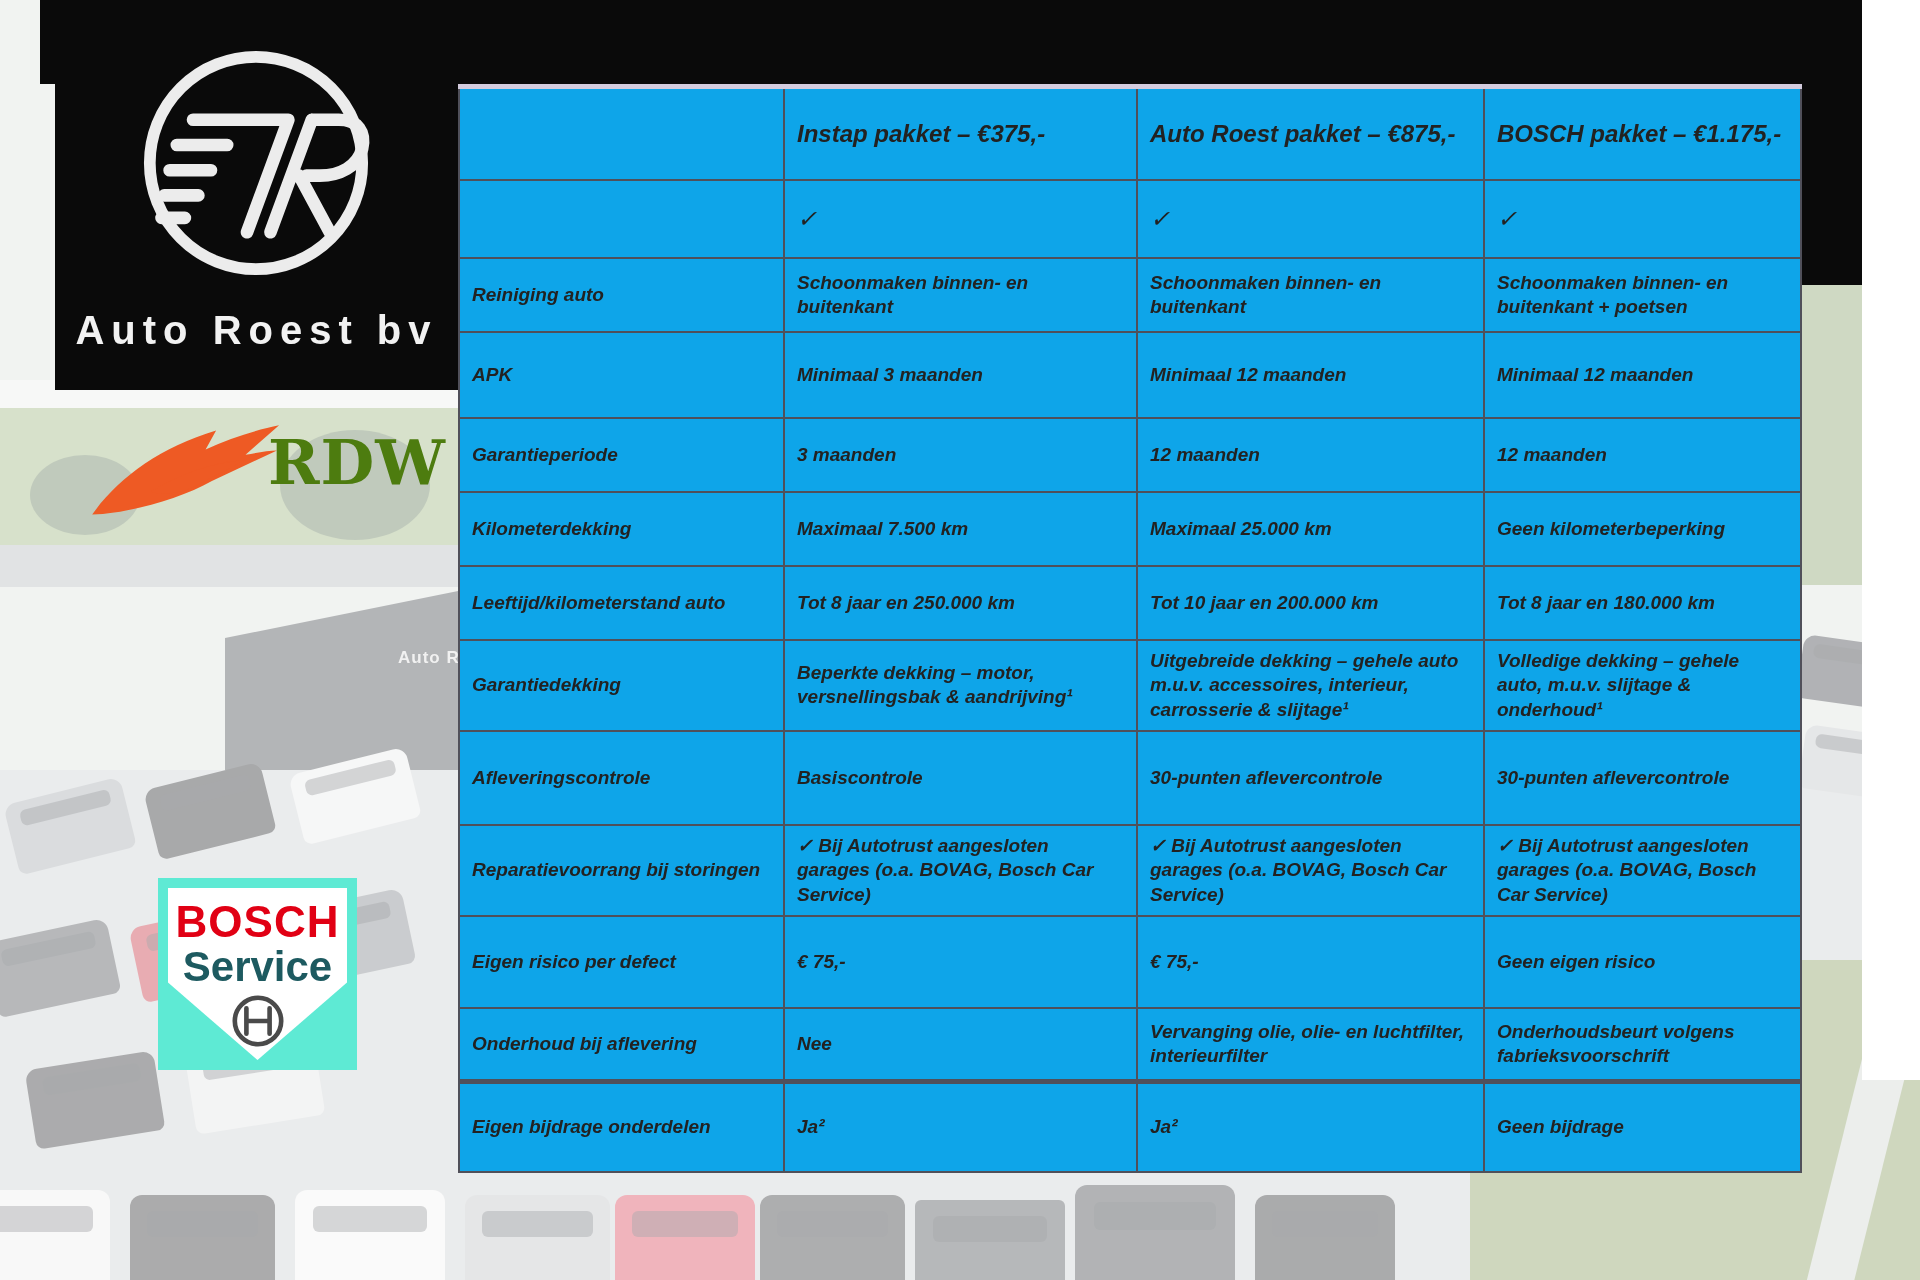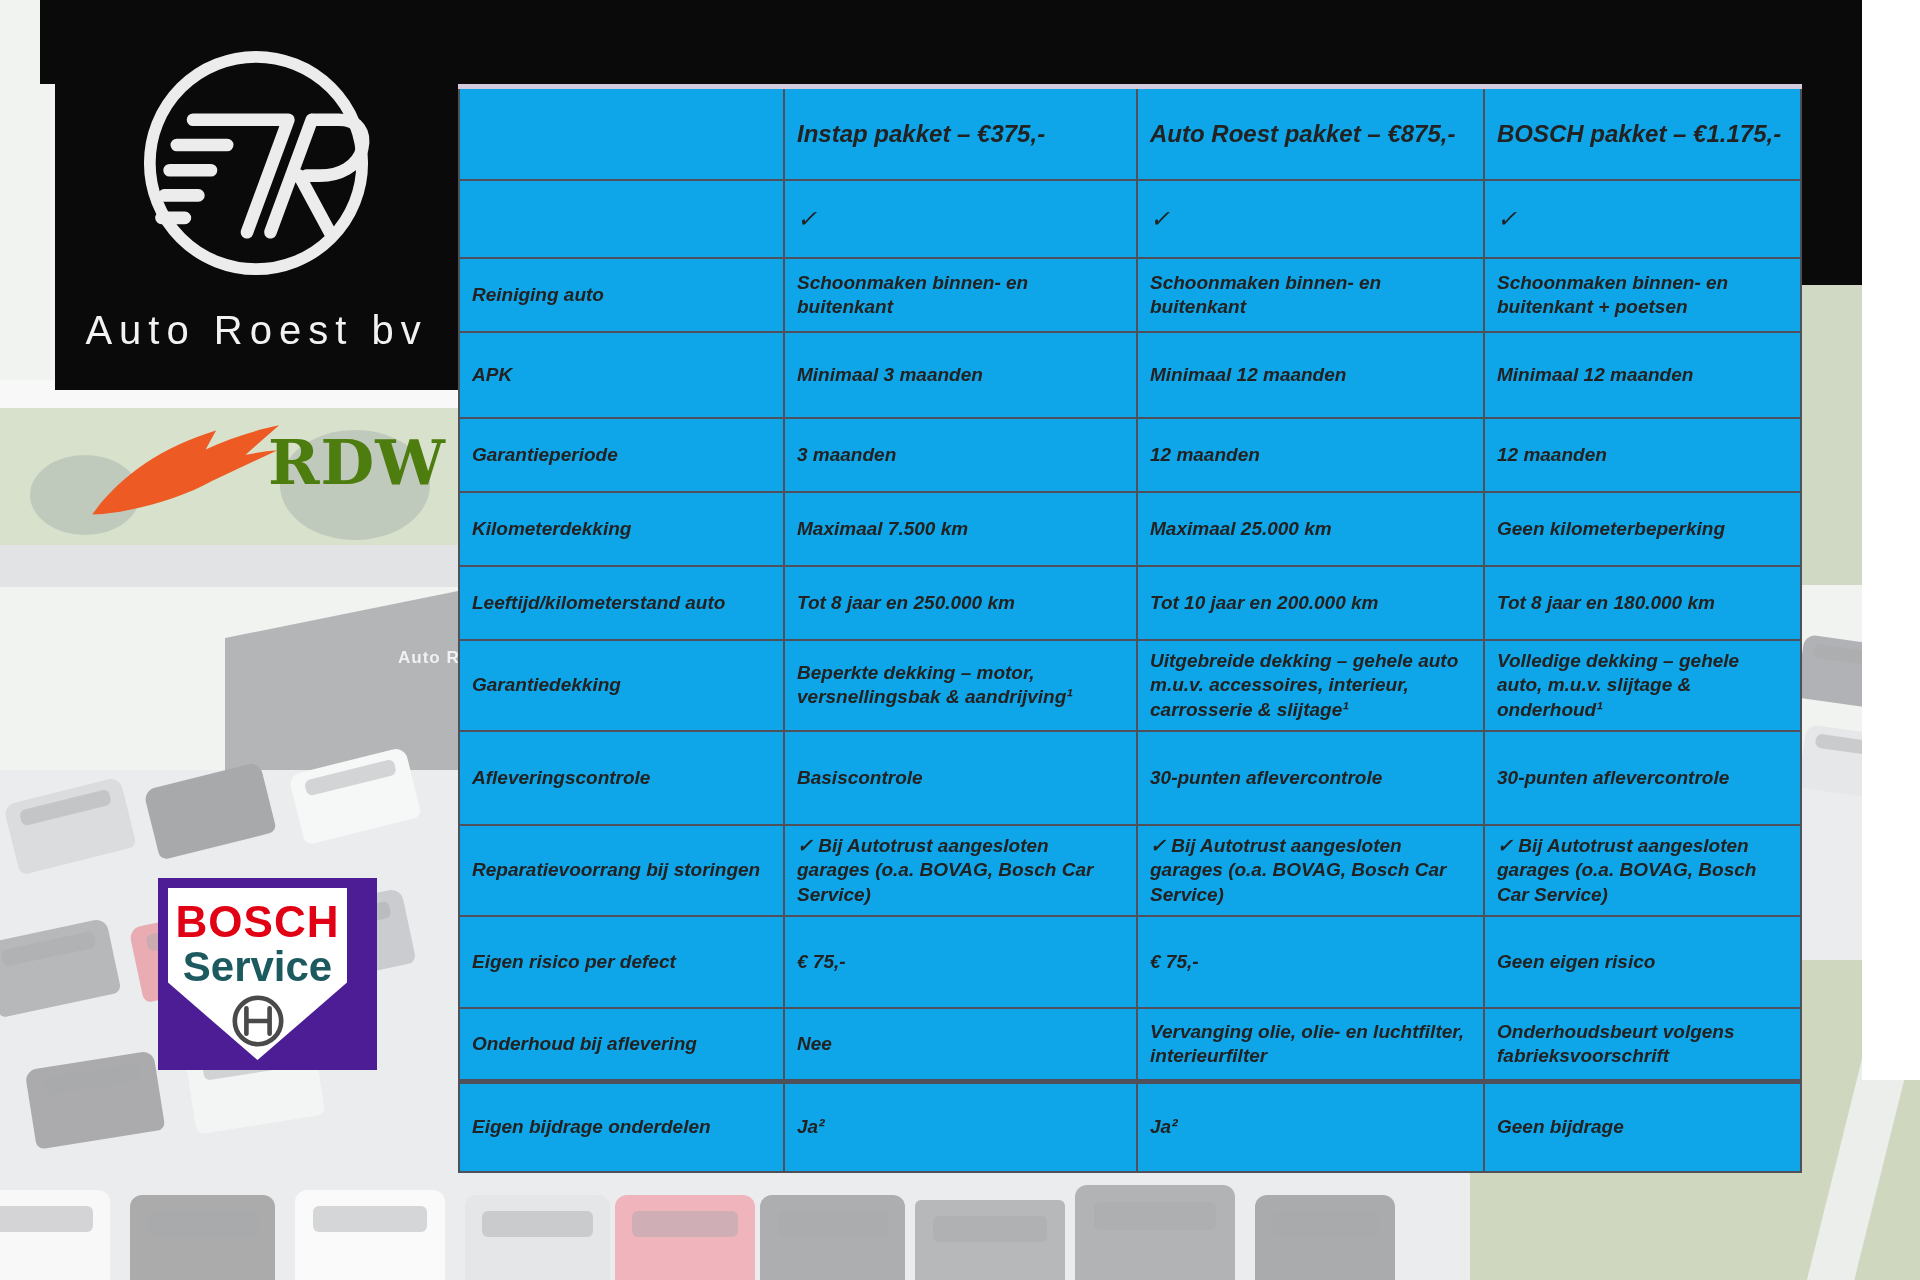--- a/index.html
+++ b/index.html
@@ -25,37 +25,37 @@
                border-radius:6px;background:rgba(20,25,30,.45);}
   .fade{position:absolute;inset:0;background:rgba(255,255,255,.63);z-index:1;}
 
   
   .band-top{position:absolute;left:40px;top:0;width:1822px;height:84px;background:#0a0a0a;z-index:2;}
   .band-right{position:absolute;left:1800px;top:0;width:62px;height:285px;background:#0a0a0a;z-index:2;}
   .white-strip{position:absolute;left:1862px;top:0;width:58px;height:1080px;background:#ffffff;z-index:2;}
   .brand-box{position:absolute;left:55px;top:0;width:403px;height:390px;background:#0a0a0a;z-index:3;}
   .brand-box svg{position:absolute;left:66px;top:28px;}
   .brand-name{position:absolute;left:0;top:308px;width:100%;text-align:center;color:#f2f2f2;
-              font-size:40px;font-weight:normal;letter-spacing:7px;}
+              font-size:40px;font-weight:bold;letter-spacing:7px;}
 
   
   .rdw{position:absolute;left:88px;top:412px;width:330px;height:110px;z-index:3;}
   .rdw svg{position:absolute;left:0;top:6px;}
   .rdw-text{position:absolute;left:180px;top:14px;font-family:"DejaVu Serif", serif;
             font-size:62px;font-weight:bold;color:#4d7c0f;letter-spacing:1px;}
 
   .bovag{position:absolute;left:173px;top:563px;width:168px;height:252px;background:#ffffff;
          z-index:3;box-sizing:border-box;padding:10px;}
   .bovag-disc{width:148px;height:148px;display:block;}
   .bovag-band{width:148px;height:80px;margin-top:2px;background:#f6c607;display:flex;
               align-items:center;justify-content:center;}
   .bovag-band span{font-size:52px;font-weight:bold;color:#141414;display:inline-block;
                    transform:scaleX(.78) scaleY(1.1);letter-spacing:-1px;}
 
-  .bosch{position:absolute;left:158px;top:878px;width:199px;height:192px;background:#4c1d95;z-index:3;padding-left:20px;}
+  .bosch{position:absolute;left:158px;top:878px;width:199px;height:192px;background:#5eead4;z-index:3;}
   .bosch-shield{position:absolute;left:10px;top:10px;width:179px;height:172px;background:#ffffff;
                 clip-path:polygon(0 0,100% 0,100% 55%,50% 100%,0 55%);
                 display:flex;flex-direction:column;align-items:center;}
   .bosch-word{font-size:44px;font-weight:bold;color:#e10014;letter-spacing:1px;margin-top:12px;line-height:1;}
   .bosch-service{font-size:42px;font-weight:bold;color:#1d5a60;line-height:1;margin-top:2px;}
   .bosch-shield svg{margin-top:4px;}
 
   
   table.pkg{position:absolute;left:458px;top:84px;width:1342px;z-index:4;border-collapse:collapse;
             table-layout:fixed;background:#0ea5e9;border:2px solid #45454a;border-top:5px solid #d3cbdd;font-style:italic;}

